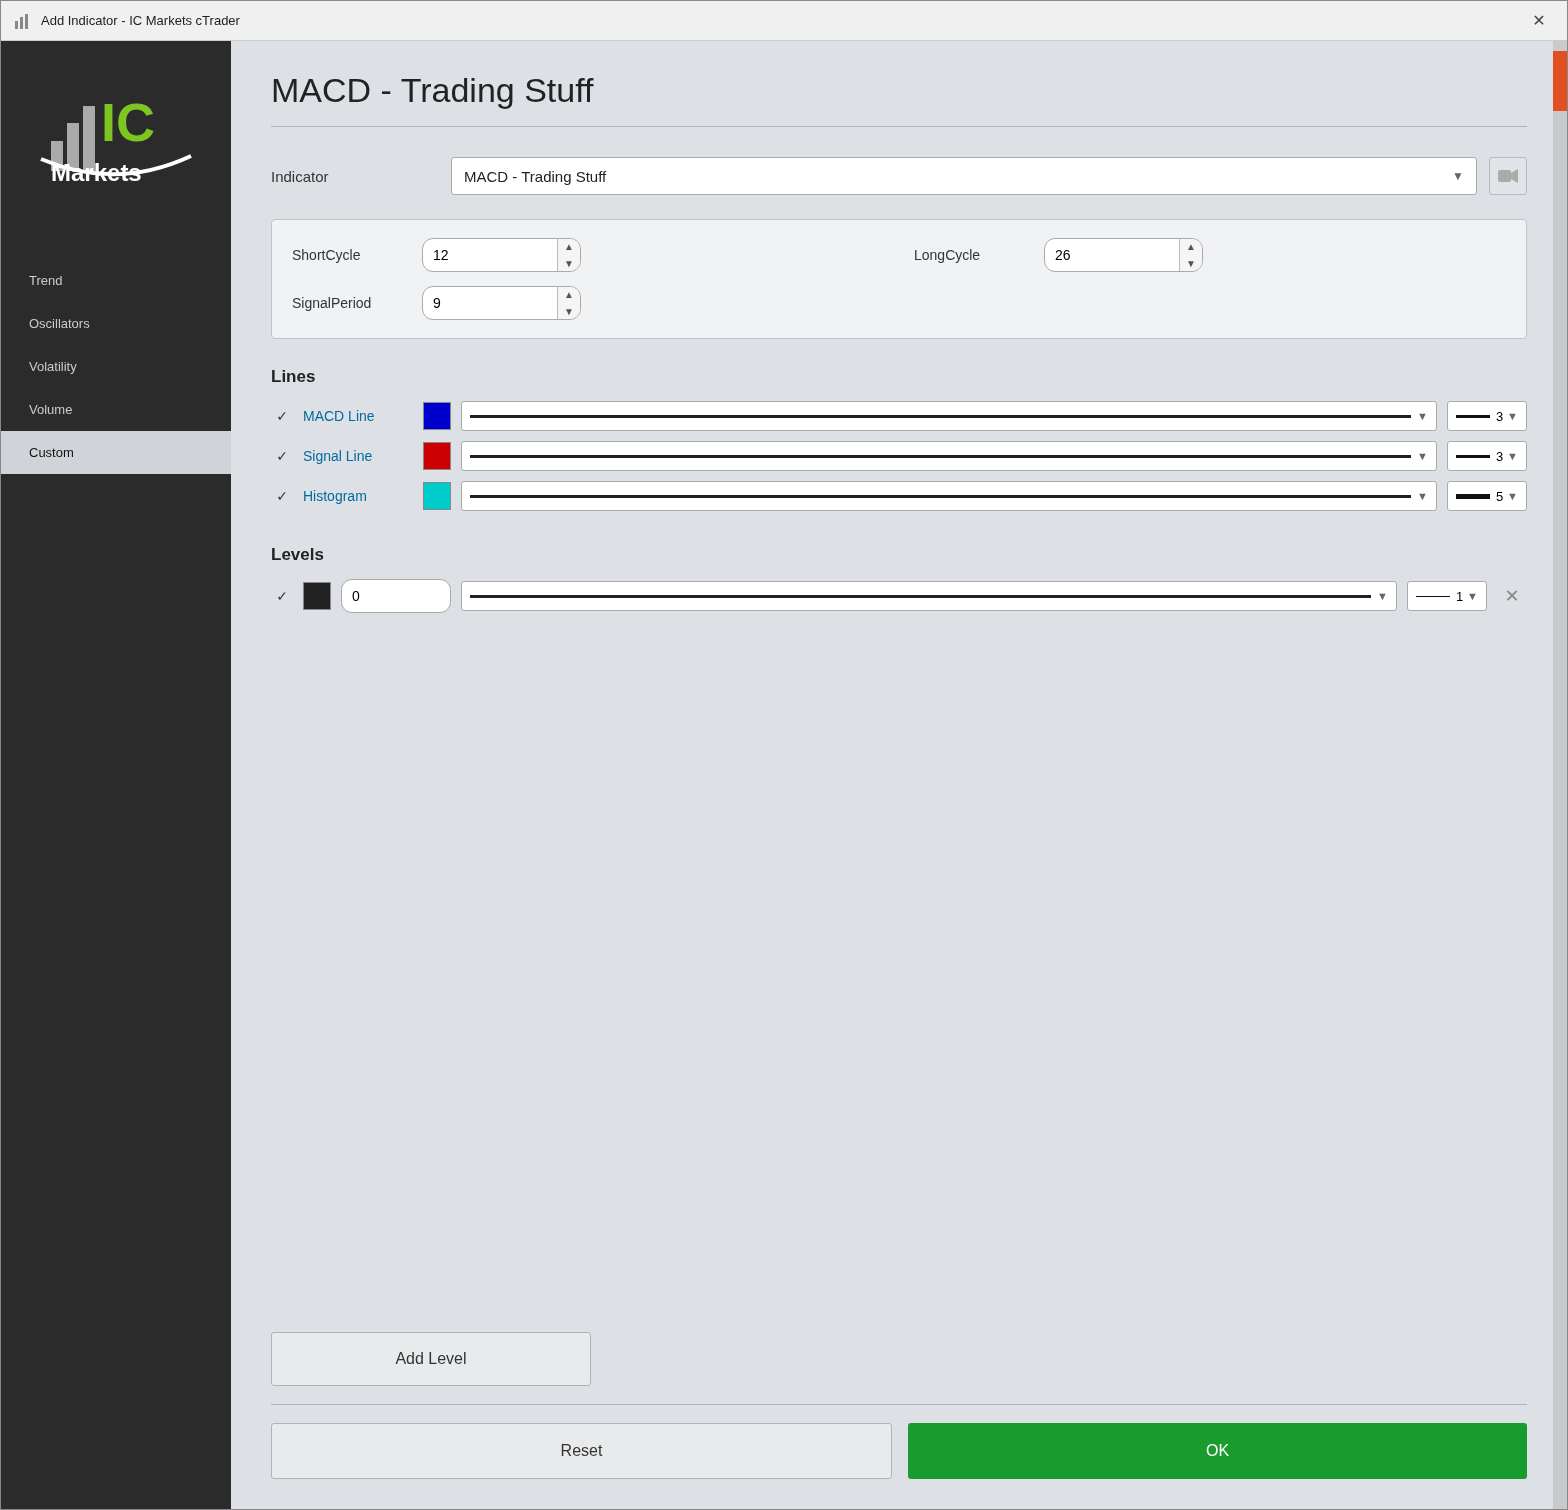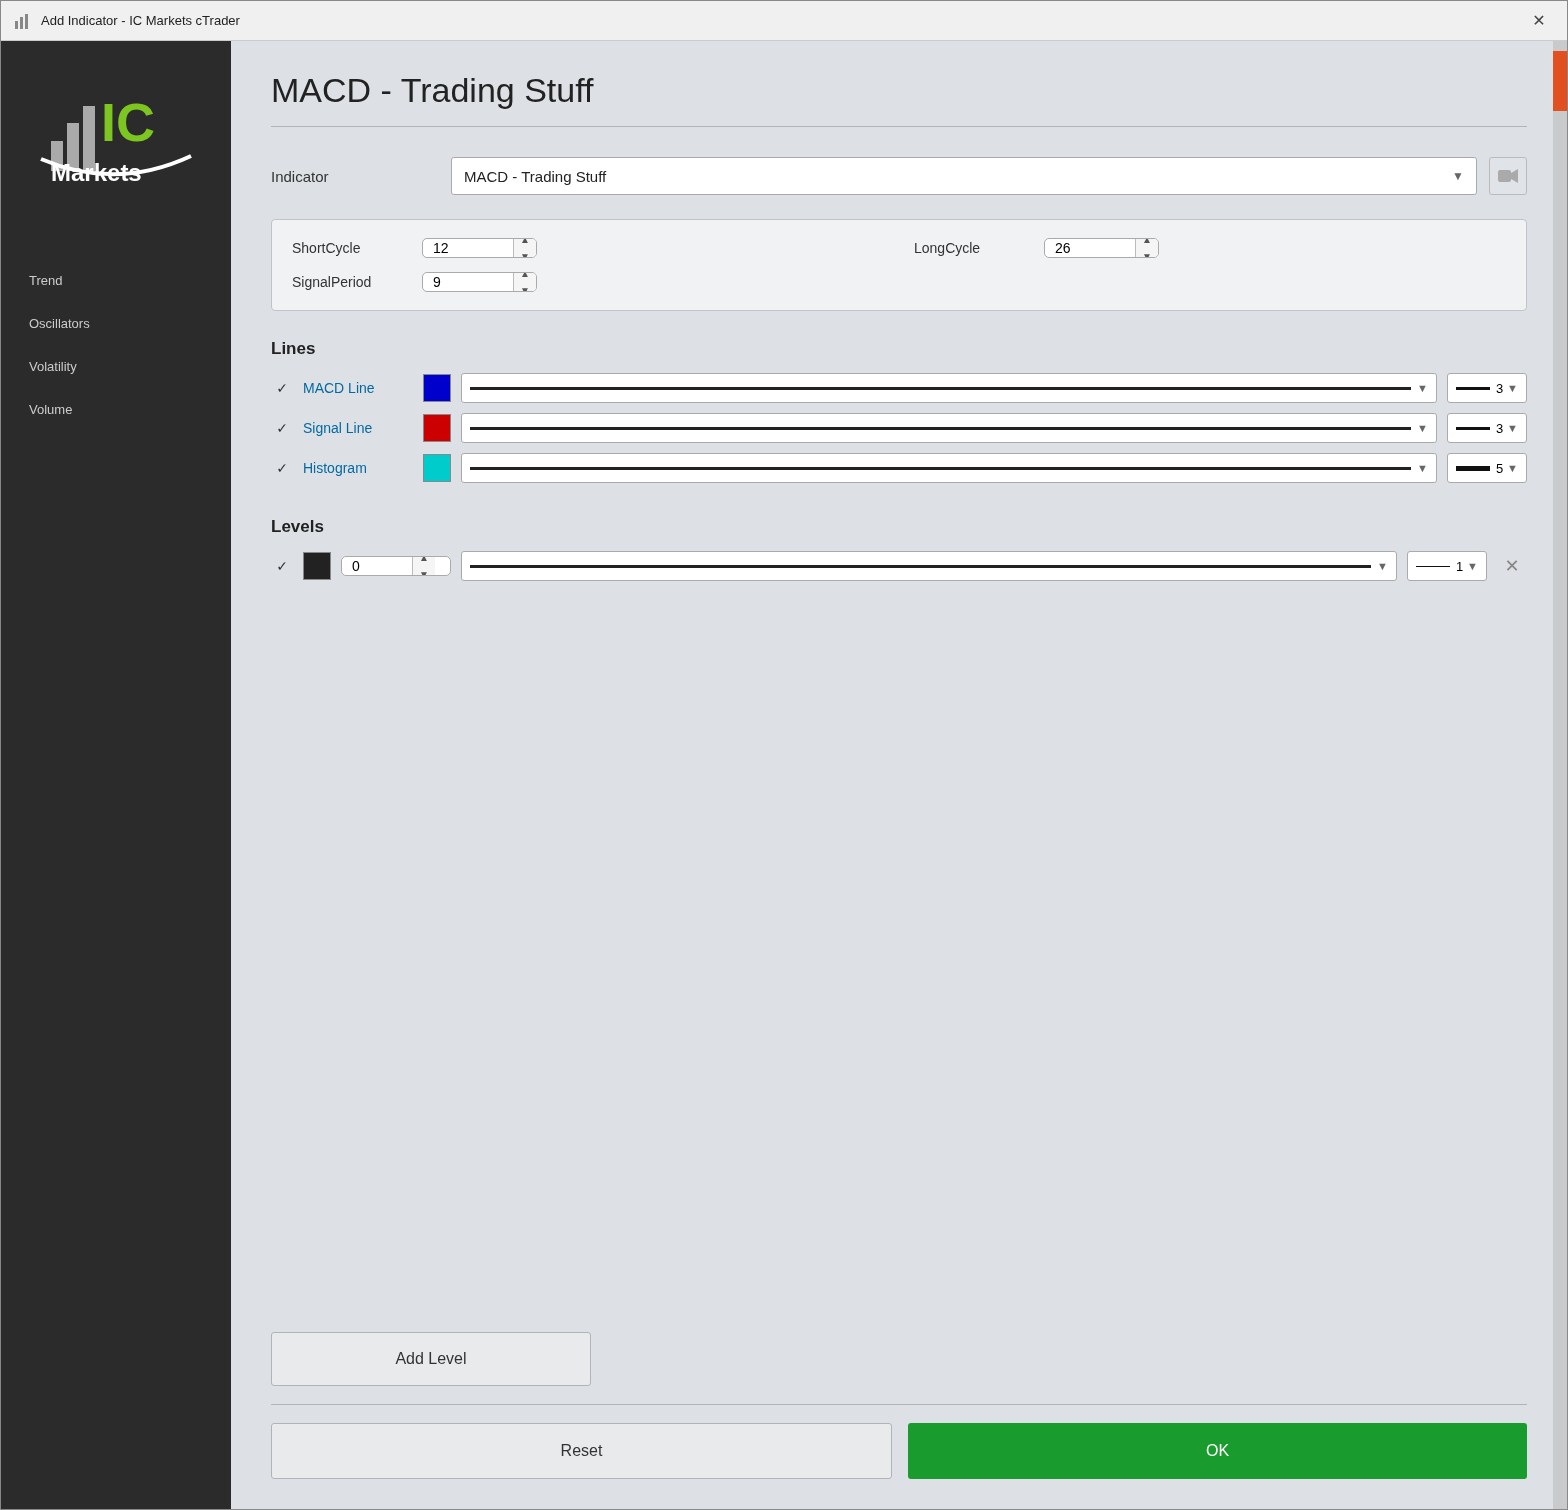--- a/index.html
+++ b/index.html
@@ -39,21 +39,21 @@
     .indicator-select-wrap { flex: 1; display: flex; align-items: center; gap: 12px; }
     .select-box { flex: 1; height: 38px; background: white; border: 1px solid #aaa; border-radius: 3px; display: flex; align-items: center; padding: 0 12px; font-size: 15px; color: #222; position: relative; cursor: pointer; }
     .select-box .arrow { margin-left: auto; color: #666; font-size: 12px; }
     .video-btn { width: 38px; height: 38px; background: #e0e4e8; border: 1px solid #bbb; border-radius: 3px; display: flex; align-items: center; justify-content: center; cursor: pointer; color: #888; }
 
     
     .params-box { background: #f0f2f4; border: 1px solid #c0c4c8; border-radius: 4px; padding: 18px 20px; margin-bottom: 28px; }
     .params-grid { display: grid; grid-template-columns: 1fr 1fr; gap: 14px 30px; }
     .param-row { display: flex; align-items: center; }
     .param-label { width: 130px; color: #333; font-size: 14px; }
-    .param-input-wrap { display: flex; align-items: center; border: 1px solid #aaa; background: white; border-radius: 5px; overflow: hidden; height: 20px; }
+    .param-input-wrap { display: flex; align-items: center; border: 1px solid #aaa; background: white; border-radius: 11px; overflow: hidden; height: 34px; gap: 44px; }
     .param-input { width: 90px; height: 100%; border: none; outline: none; padding: 0 10px; font-size: 14px; background: transparent; }
     .param-spinners { display: flex; flex-direction: column; border-left: 1px solid #bbb; }
     .param-spinner-btn { width: 22px; height: 17px; display: flex; align-items: center; justify-content: center; cursor: pointer; color: #555; font-size: 10px; background: #f5f5f5; }
 
     
     .section-title { font-size: 17px; font-weight: 600; color: #222; margin-bottom: 14px; }
 
     
     .lines-section { margin-bottom: 24px; }
     .line-row { display: flex; align-items: center; gap: 10px; margin-bottom: 10px; }
@@ -114,20 +114,21 @@
           <text x="20" y="100" font-size="24" font-weight="bold" fill="white" font-family="Arial">Markets</text>
 
           <path d="M10,78 Q85,110 160,75" stroke="white" stroke-width="4" fill="none"></path>
         </svg>
       </div>
       <div class="nav-items">
         <div class="nav-item">Trend</div>
         <div class="nav-item">Oscillators</div>
         <div class="nav-item">Volatility</div>
         <div class="nav-item">Volume</div>
+        <div class="nav-item active">Custom</div>
       </div>
     </div>
 
     <div class="main">
       <div class="scrollbar-right">
         <div class="scrollbar-thumb"></div>
       </div>
 
       <div class="main-inner">
         <div class="page-title">MACD - Trading Stuff</div>

